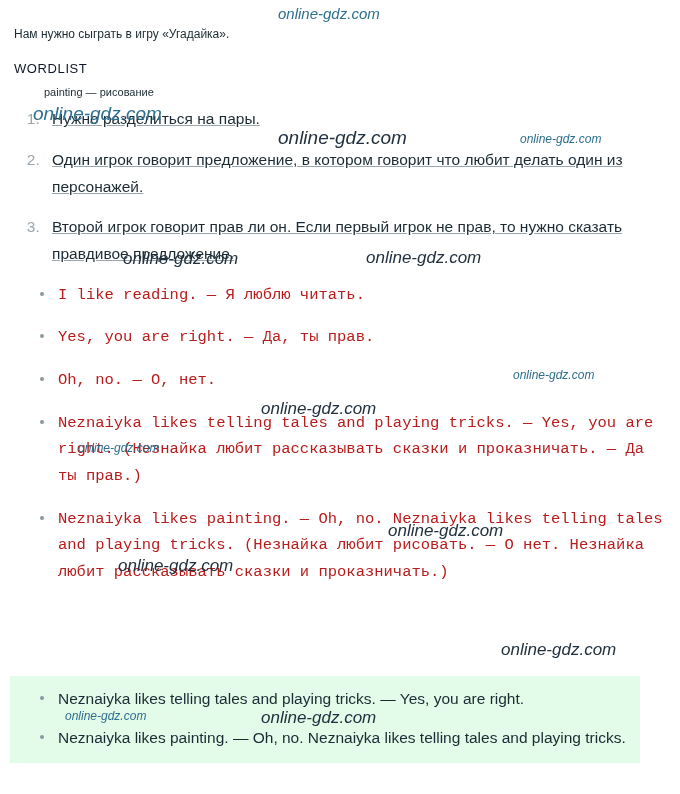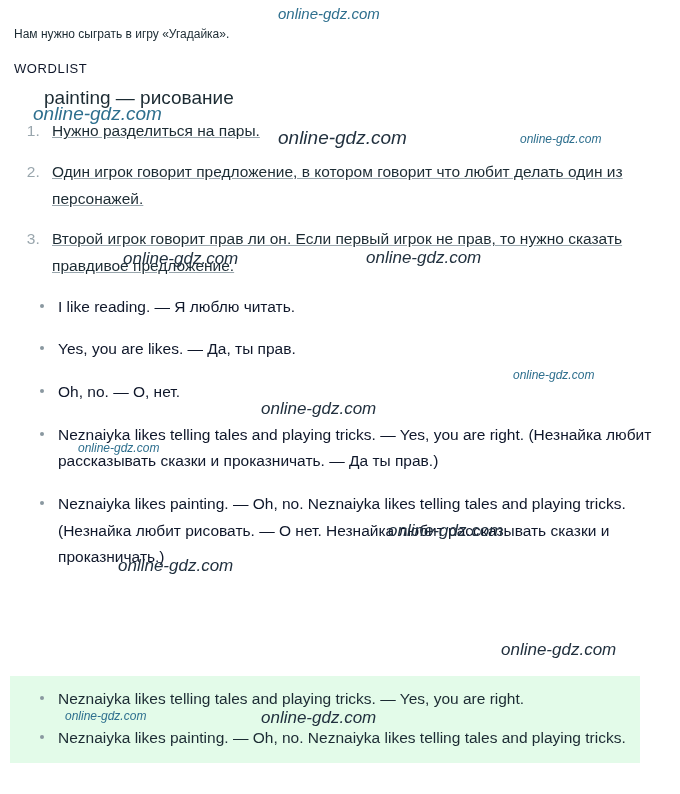--- a/index.html
+++ b/index.html
@@ -51,21 +51,21 @@
     font-size: 13px;
     font-weight: normal;
     letter-spacing: 0.6px;
     color: #0f172a;
   }
 
   .wordlist {
     margin: 0 0 0 34px;
     padding: 0;
     list-style: none;
-    font-size: 19px;
+    font-size: 11px;
     color: #1c2b33;
   }
   .wordlist li {
     line-height: 1.5;
   }
 
   ol.steps {
     margin: 6px 0 0 0;
     padding: 0 0 0 34px;
     font-size: 15.5px;
@@ -86,21 +86,22 @@
     margin: 10px 0 0 0;
     padding: 0 0 0 30px;
     list-style: none;
     font-size: 15.5px;
   }
   ul.bullets > li {
     position: relative;
     margin-bottom: 16px;
     padding-left: 18px;
     line-height: 1.72;
-    color: #0f172a;
+    color: #b91c1c;
+    font-family: Liberation Mono, monospace;
   }
   ul.bullets > li::before {
     content: "";
     position: absolute;
     left: 0;
     top: 10px;
     width: 4px;
     height: 4px;
     background: #8a98a0;
     border-radius: 50%;
@@ -153,21 +154,21 @@
   </ul>
 
   <ol class="steps">
     <li><span>Нужно разделиться на пары.</span></li>
     <li><span>Один игрок говорит предложение, в котором говорит что любит делать один из персонажей.</span></li>
     <li><span>Второй игрок говорит прав ли он. Если первый игрок не прав, то нужно сказать правдивое предложение.</span></li>
   </ol>
 
   <ul class="bullets">
     <li>I like reading. — Я люблю читать.</li>
-    <li>Yes, you are likes. — Да, ты прав.</li>
+    <li>Yes, you are right. — Да, ты прав.</li>
     <li>Oh, no. — О, нет.</li>
     <li>Neznaiyka likes telling tales and playing tricks. — Yes, you are right. (Незнайка любит рассказывать сказки и проказничать. — Да ты прав.)</li>
     <li>Neznaiyka likes painting. — Oh, no. Neznaiyka likes telling tales and playing tricks. (Незнайка любит рисовать. — О нет. Незнайка любит рассказывать сказки и проказничать.)</li>
   </ul>
 
   <div class="answer-box">
     <ul>
       <li>Neznaiyka likes telling tales and playing tricks. — Yes, you are right.</li>
       <li>Neznaiyka likes painting. — Oh, no. Neznaiyka likes telling tales and playing tricks.</li>
     </ul>

